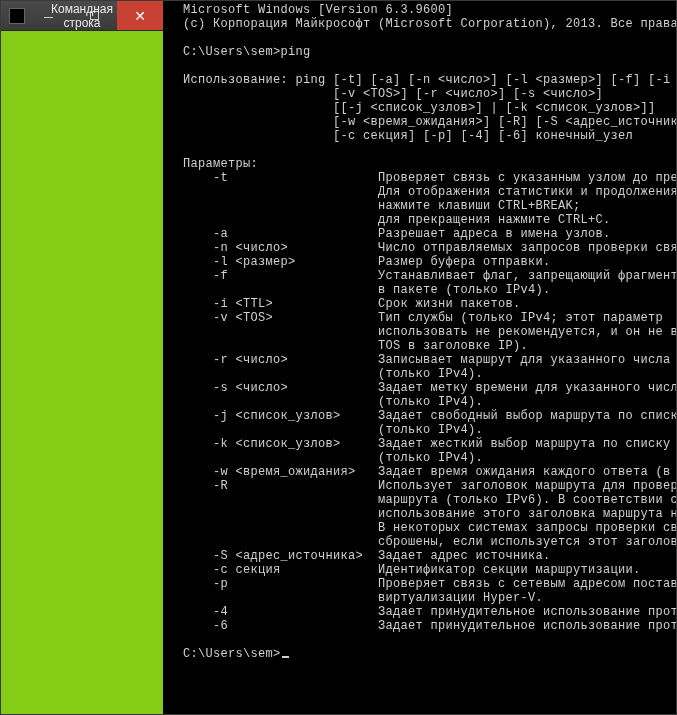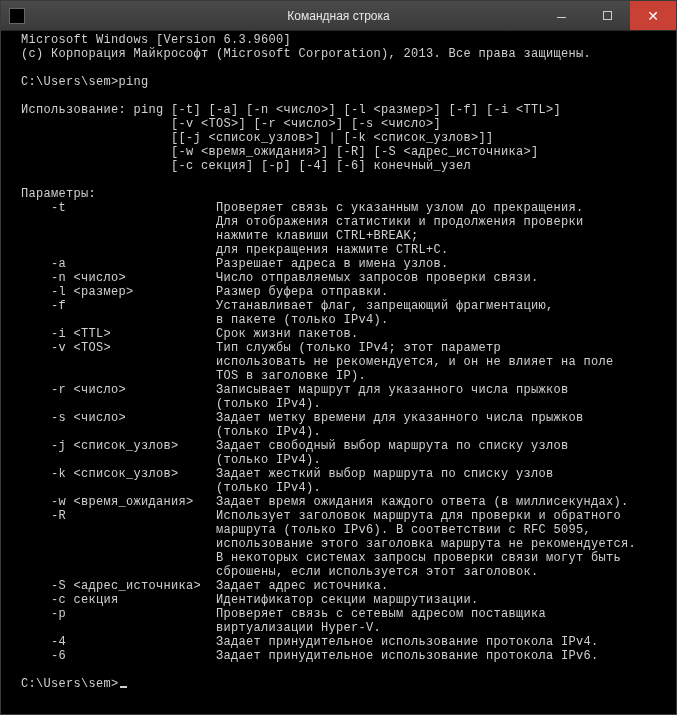--- a/index.html
+++ b/index.html
@@ -9,21 +9,21 @@
   width: 677px;
   height: 715px;
   overflow: hidden;
 }
 .window {
   width: 677px;
   height: 715px;
   background: #84cc16;
   border: 1px solid #3a3a3a;
   display: flex;
-  flex-direction: column;
+  flex-direction: row;
 }
 .titlebar {
   height: 30px;
   background: linear-gradient(#4a4a4a, #3a3a3a);
   border-bottom: 1px solid #2a2a2a;
   display: flex;
   align-items: center;
   position: relative;
 }
 .titlebar-icon {

